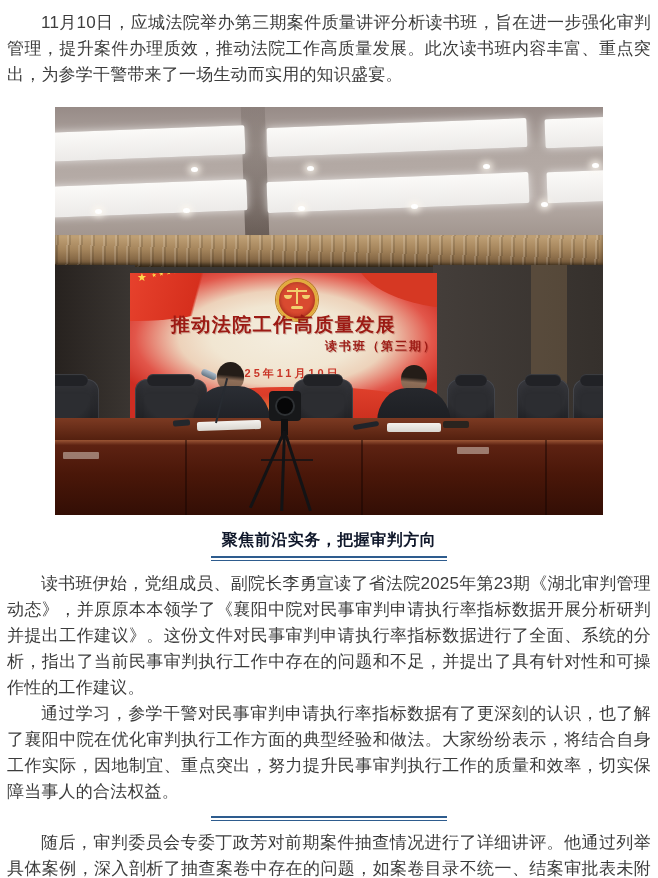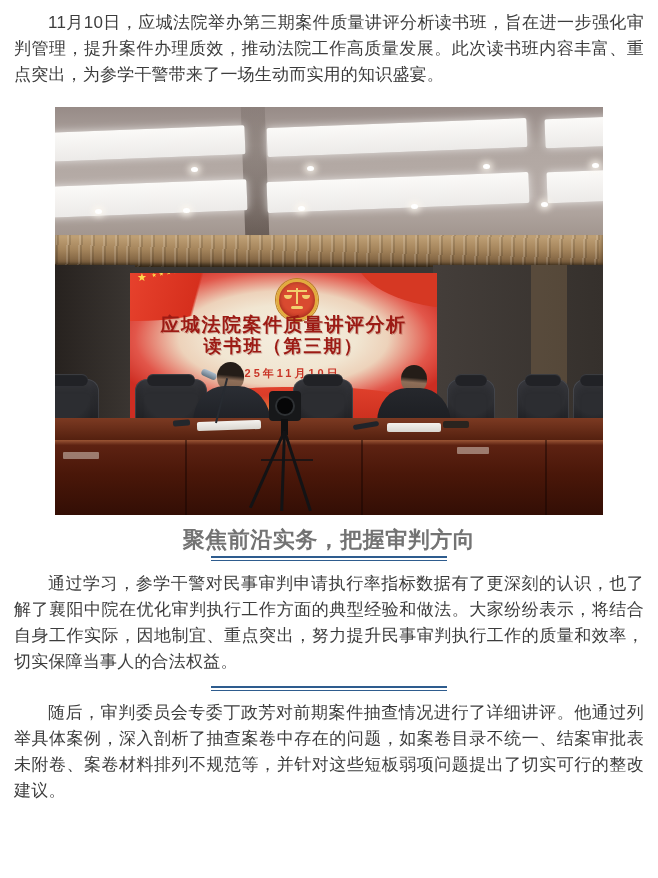--- a/index.html
+++ b/index.html
@@ -4,29 +4,29 @@
 <style>
   html,body{margin:0;padding:0;}
   body{
     width:658px;height:878px;overflow:hidden;background:#ffffff;
     font-family:"Liberation Sans","DejaVu Sans",sans-serif;
   }
   .page{position:relative;width:658px;height:878px;overflow:hidden;background:#fff;}
 
   
   .body-text{
-    margin:0;padding:0 14px;
+    margin:0;padding:0 7px;
     font-size:17px;line-height:26px;letter-spacing:.2px;
     color:#3c3c3c;text-align:justify;text-indent:2em;
   }
   .intro{margin-top:10px;}
 
   .section-heading{margin:13px 0 10px;text-align:center;}
   .section-heading .txt{
-    font-size:22px;font-weight:700;color:#737373;letter-spacing:.5px;line-height:24px;
+    font-size:16px;font-weight:700;color:#0f172a;letter-spacing:.5px;line-height:24px;
   }
   .section-heading .rule{
     width:236px;height:2px;margin:4px auto 0;
     border-top:2px solid #2e5c8e;border-bottom:1px solid #2e5c8e;
   }
 
   
   .photo{
     position:relative;width:548px;height:408px;margin:19px auto 0;
     overflow:hidden;background:#3a3633;box-shadow:inset 0 0 30px rgba(0,0,0,.18);
@@ -89,22 +89,22 @@
     background:radial-gradient(circle at 50% 40%,#d94a30 0 55%,#b92a1a 100%);
     border:3px solid #e2ac3e;box-shadow:0 0 0 1px #b97f22,inset 0 0 4px rgba(0,0,0,.3);}
   .eb-v{left:17px;top:6px;width:2px;height:16px;background:#f2cf6e;}
   .eb-h{left:8px;top:8px;width:20px;height:2px;background:#f2cf6e;}
   .eb-l{left:5px;top:13px;width:8px;height:4px;background:#f2cf6e;border-radius:0 0 8px 8px;}
   .eb-r{left:23px;top:13px;width:8px;height:4px;background:#f2cf6e;border-radius:0 0 8px 8px;}
   .eb-base{left:12px;top:24px;width:12px;height:3px;background:#f2cf6e;border-radius:2px;}
   .t1{left:0;right:0;top:41px;text-align:center;z-index:3;
     font-size:19px;font-weight:800;color:#9c1a14;letter-spacing:1.5px;line-height:22px;
     text-shadow:1px 1px 0 rgba(120,20,10,.25);}
-  .t2{left:0;right:0;top:63px;text-align:center;z-index:3;
-    font-size:18px;font-weight:800;color:#9c1a14;letter-spacing:2px;line-height:21px;
+  .t2{left:0;right:0;top:63px;text-align:right;z-index:3;
+    font-size:12px;font-weight:800;color:#9c1a14;letter-spacing:2px;line-height:21px;
     text-shadow:1px 1px 0 rgba(120,20,10,.25);}
   .dt{left:0;right:0;top:93px;text-align:center;z-index:3;
     font-size:11px;font-weight:700;color:#c93527;letter-spacing:3px;}
 
   
   .chair{top:272px;height:46px;z-index:3;border-radius:12px 12px 2px 2px;
     background:radial-gradient(circle at 50% 30%,#2c2d31 0 55%,#17181b 100%);
     box-shadow:inset 0 0 0 1px rgba(120,122,130,.28),inset 0 6px 8px rgba(95,97,105,.22);}
   .chair::before{content:"";position:absolute;top:-5px;left:16%;width:68%;height:12px;
     border-radius:8px;background:#212226;box-shadow:inset 0 1px 1px rgba(130,132,140,.3);}
@@ -193,21 +193,21 @@
       <div class="swoosh"></div>
       <div class="band"></div>
       <div class="ridge"></div>
       <div class="emblem">
         <div class="eb-v"></div>
         <div class="eb-h"></div>
         <div class="eb-l"></div>
         <div class="eb-r"></div>
         <div class="eb-base"></div>
       </div>
-      <div class="t1">应城法院案件质量讲评分析</div>
+      <div class="t1">推动法院工作高质量发展</div>
       <div class="t2">读书班（第三期）</div>
       <div class="dt">2025年11月10日</div>
     </div>
 
     <div class="chair c0"></div>
     <div class="chair c1"></div>
     <div class="chair c2"></div>
     <div class="chair c3"></div>
     <div class="chair c4"></div>
     <div class="chair c5"></div>
@@ -238,20 +238,21 @@
     <div class="leg lg1"></div>
     <div class="leg lg2"></div>
     <div class="leg lg3"></div>
     <div class="brace"></div>
   </figure>
 
   <div class="section-heading">
     <div class="txt">聚焦前沿实务，把握审判方向</div>
     <div class="rule"></div>
   </div>
+  <p class="body-text">读书班伊始，党组成员、副院长李勇宣读了省法院2025年第23期《湖北审判管理动态》，并原原本本领学了《襄阳中院对民事审判申请执行率指标数据开展分析研判并提出工作建议》。这份文件对民事审判申请执行率指标数据进行了全面、系统的分析，指出了当前民事审判执行工作中存在的问题和不足，并提出了具有针对性和可操作性的工作建议。</p>
   <p class="body-text">通过学习，参学干警对民事审判申请执行率指标数据有了更深刻的认识，也了解了襄阳中院在优化审判执行工作方面的典型经验和做法。大家纷纷表示，将结合自身工作实际，因地制宜、重点突出，努力提升民事审判执行工作的质量和效率，切实保障当事人的合法权益。</p>
 
   <div class="section-heading" style="margin-top:11px;margin-bottom:9px;">
     <div class="rule"></div>
   </div>
   <p class="body-text">随后，审判委员会专委丁政芳对前期案件抽查情况进行了详细讲评。他通过列举具体案例，深入剖析了抽查案卷中存在的问题，如案卷目录不统一、结案审批表未附卷、案卷材料排列不规范等，并针对这些短板弱项问题提出了切实可行的整改建议。</p>
 
 </div>
 
 </body></html>

